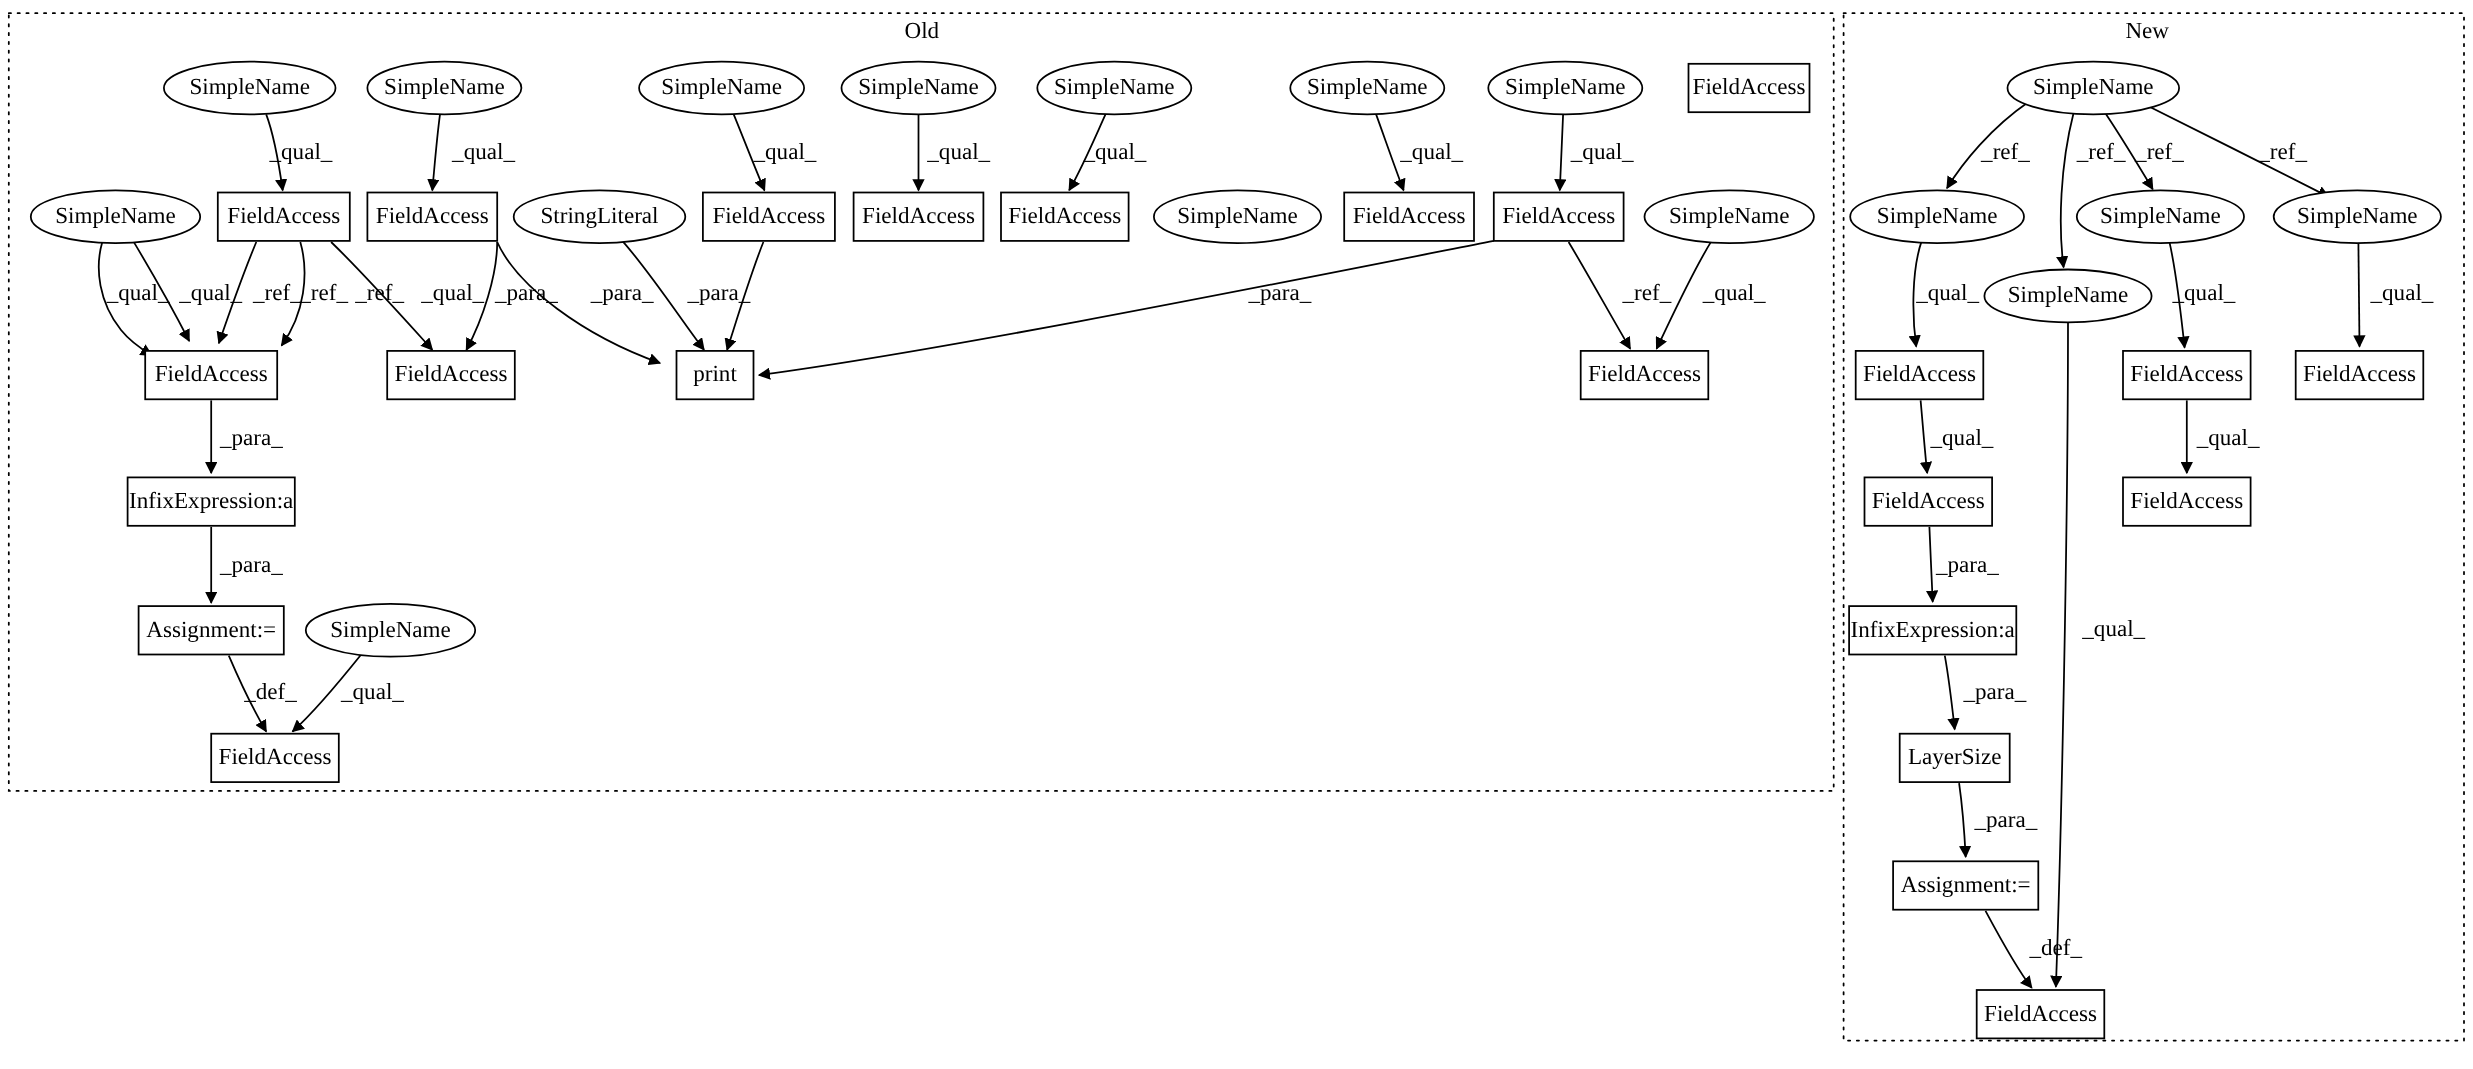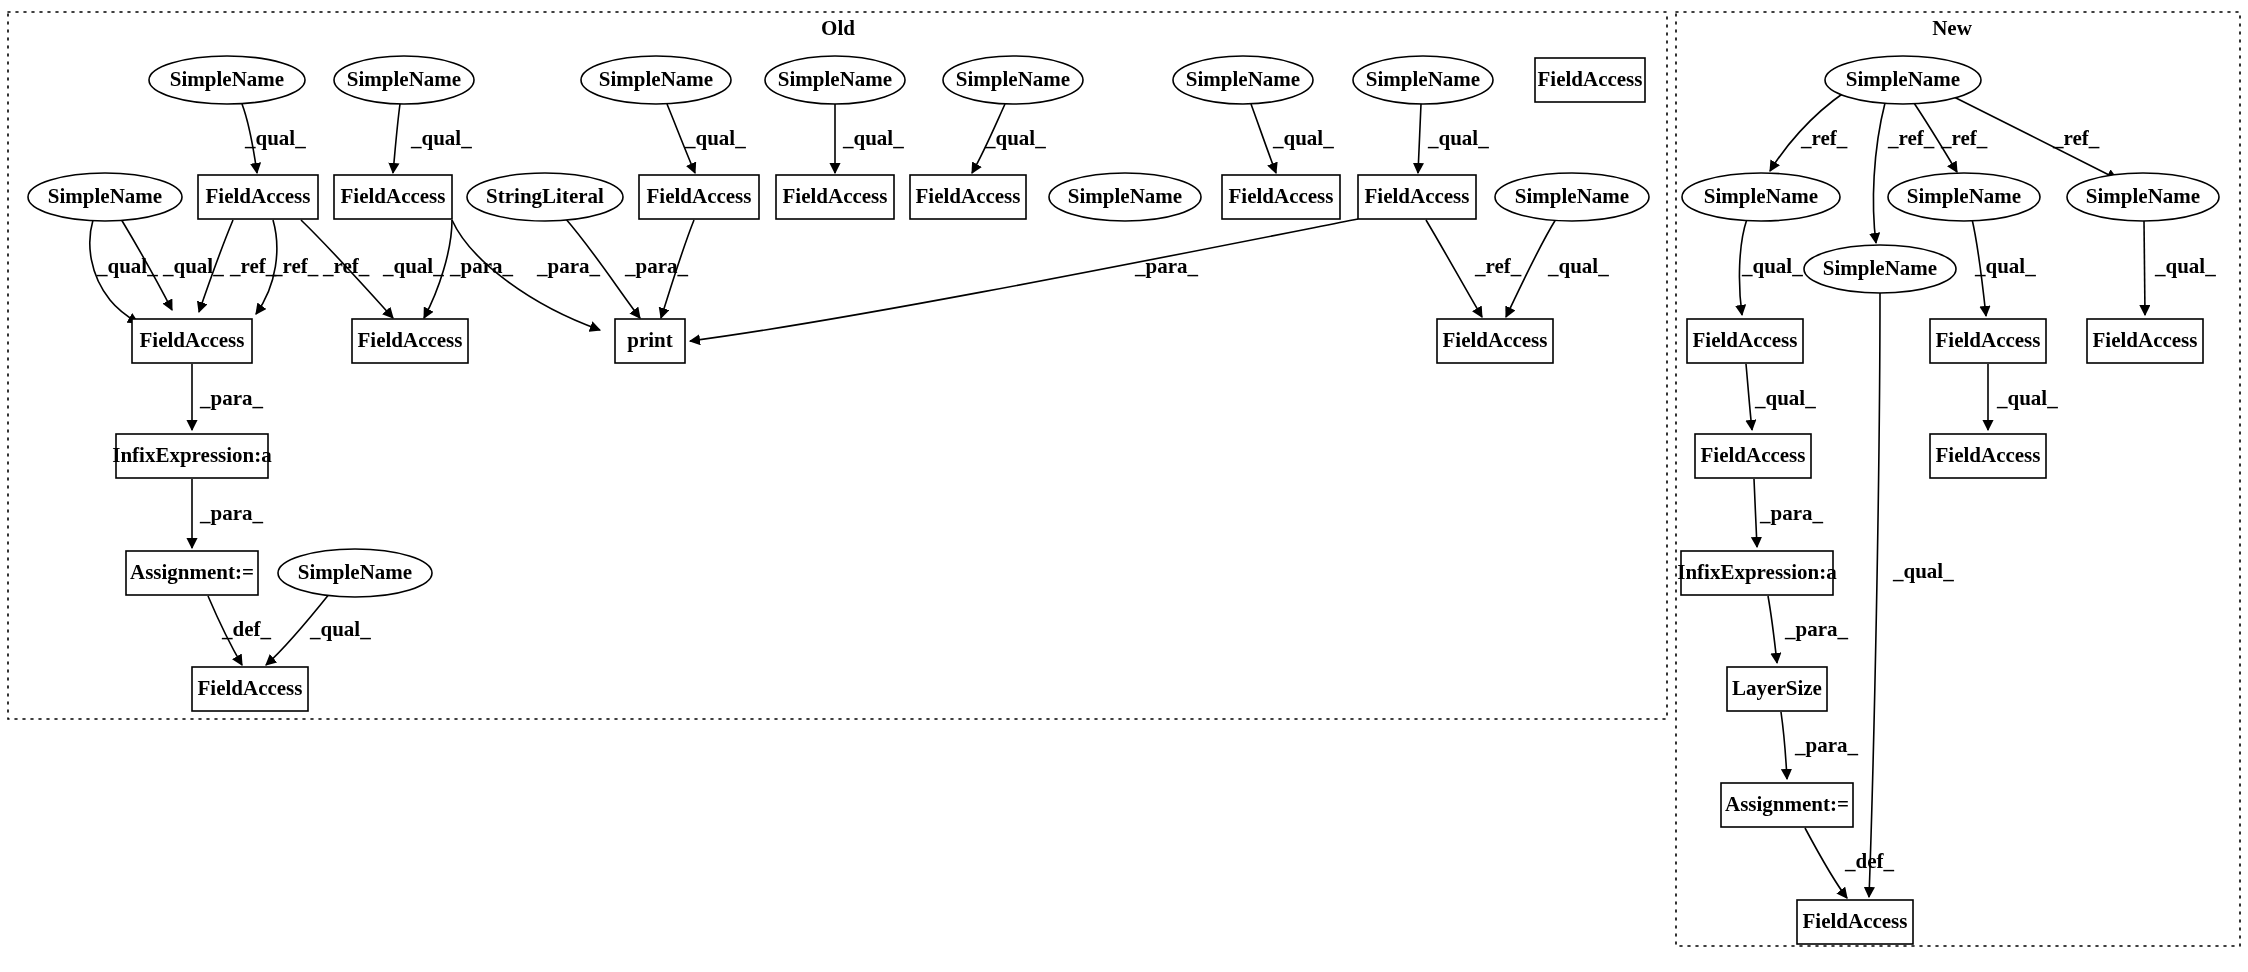--- a/index.html
+++ b/index.html
@@ -6,21 +6,20 @@
     margin: 0;
     padding: 0;
     background: #ffffff;
   }
   #stage {
     position: relative;
     width: 2248px;
     height: 972px;
     background: #ffffff;
     font-family: "Liberation Serif", "DejaVu Serif", serif;
-    font-weight: bold;
   }
   svg#graph {
     display: block;
     width: 2248px;
     height: 972px;
   }
   .node-shape {
     fill: #ffffff;
     stroke: #000000;
     stroke-width: 1.6;

